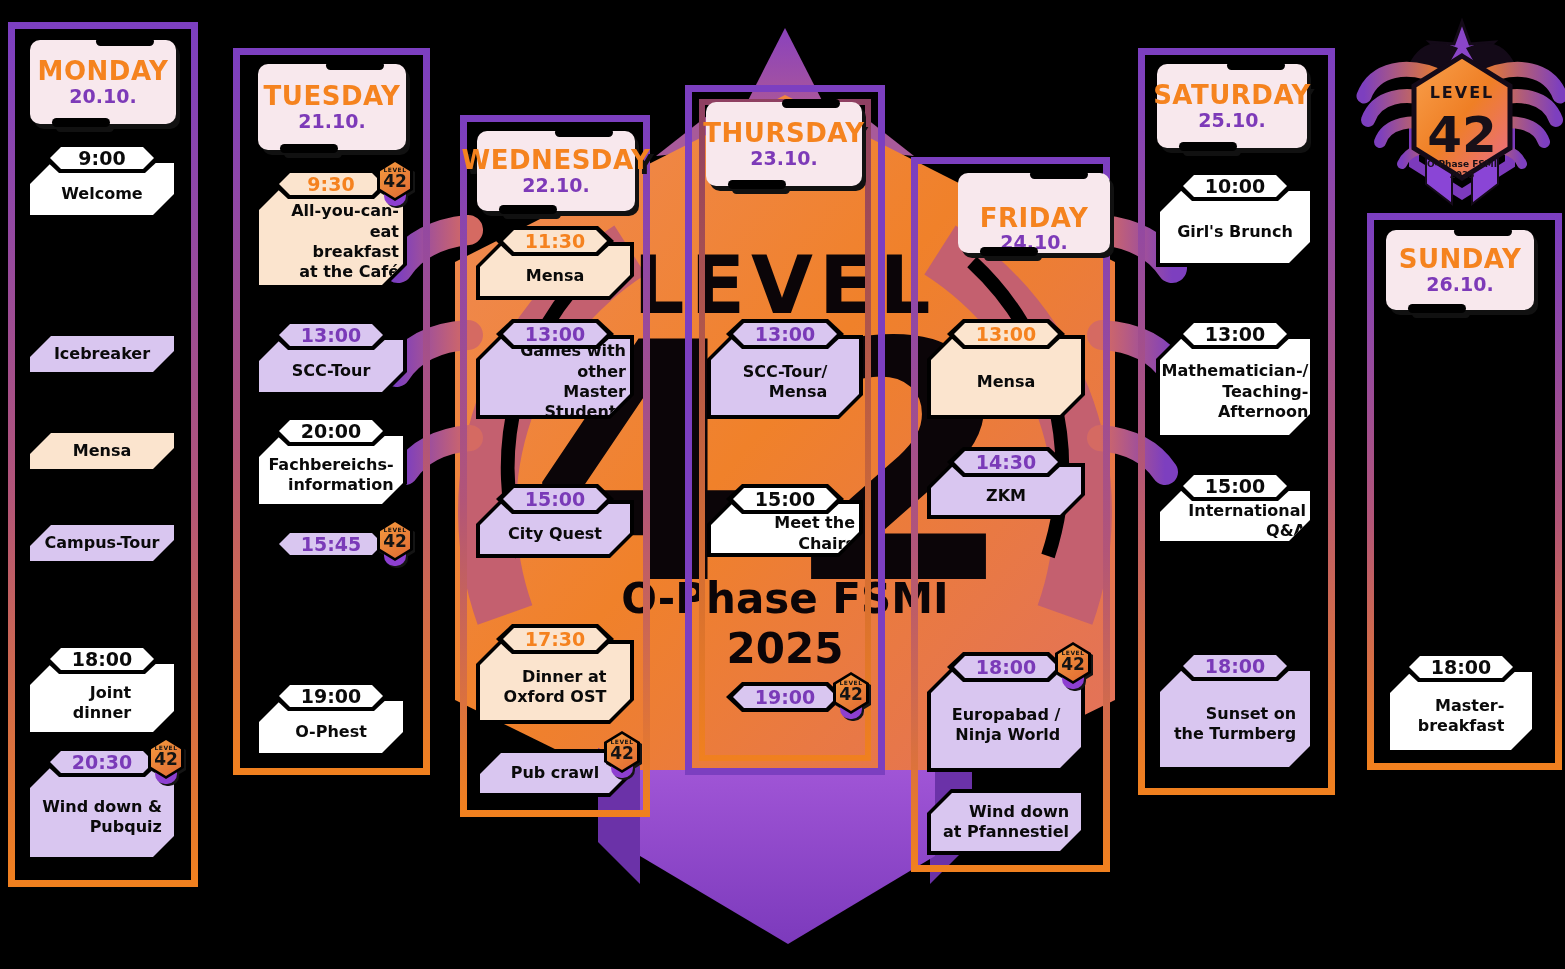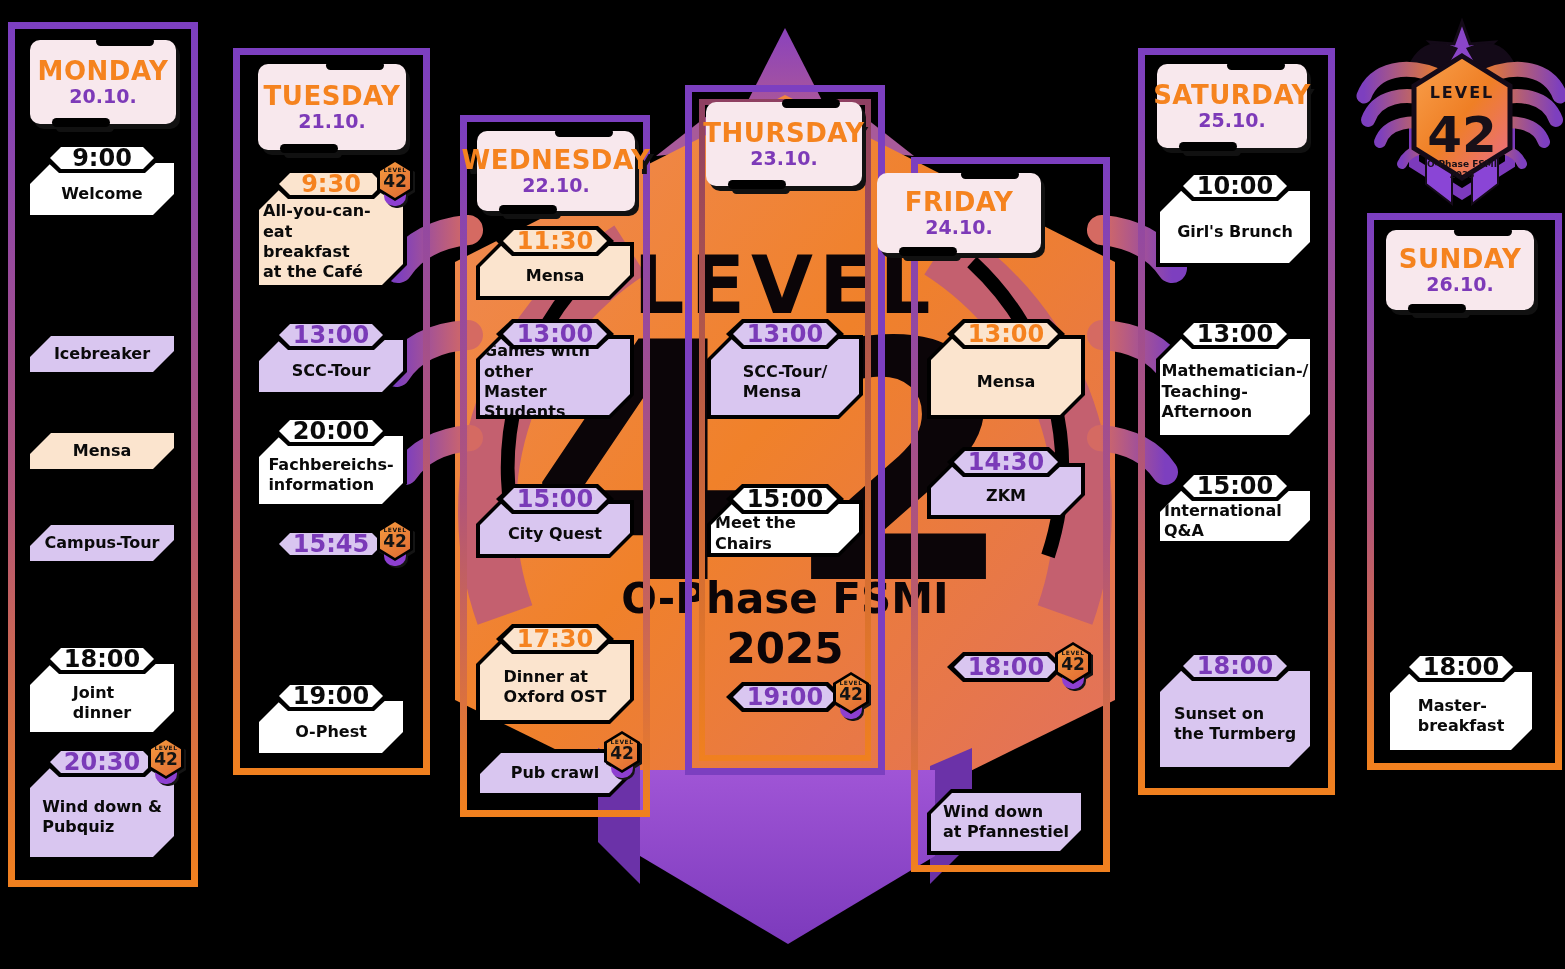--- a/index.html
+++ b/index.html
@@ -23,32 +23,32 @@
   .day{font-size:26px;color:#f5831f;line-height:1.1;letter-spacing:.5px;}
   .date{font-size:19px;color:#7d3ab8;font-weight:bold;line-height:1.1;}
 
   
   .event{position:absolute;z-index:2;}
   .tag{position:absolute;top:0;left:50%;transform:translateX(-50%);width:118px;height:30px;background:#000;z-index:3;
        clip-path:polygon(16px 0,calc(100% - 16px) 0,100% 50%,calc(100% - 16px) 100%,16px 100%,0 50%);
        filter:drop-shadow(3px 4px 0 #161616);}
   .tag b{position:absolute;inset:4px 7px;background:var(--tb);color:var(--tf);
        clip-path:polygon(11px 0,calc(100% - 11px) 0,100% 50%,calc(100% - 11px) 100%,11px 100%,0 50%);
-       display:flex;align-items:center;justify-content:center;font-size:24px;font-weight:bold;}
+       display:flex;align-items:center;justify-content:center;font-size:19px;font-weight:bold;}
   .t-white{--tb:#ffffff;--tf:#0a0a0a;}
   .t-pe{--tb:#fbe4ce;--tf:#f5821f;}
   .t-la{--tb:#d9c6f0;--tf:#7a3ab8;}
 
   .box{position:relative;background:#000;width:100%;
        clip-path:polygon(24px 0,100% 0,100% calc(100% - 24px),calc(100% - 24px) 100%,0 100%,0 24px);
        filter:drop-shadow(4px 5px 0 #191919);}
   .has-tag .box{margin-top:16px;}
   .bin{position:absolute;inset:4px;background:var(--bb);
        clip-path:polygon(21px 0,100% 0,100% calc(100% - 21px),calc(100% - 21px) 100%,0 100%,0 21px);
-       display:flex;align-items:center;justify-content:center;text-align:left;
+       display:flex;align-items:center;justify-content:center;text-align:right;
        white-space:pre-line;font-size:16px;font-weight:bold;line-height:1.28;color:#0a0a0a;padding:2px 4px;}
   .has-tag .bin{padding-top:12px;}
   .b-white{--bb:#ffffff;}
   .b-pe{--bb:#fbe4ce;}
   .b-la{--bb:#d9c6f0;}
 
   
   .badge42{position:absolute;right:-6px;top:-10px;width:36px;height:42px;z-index:4;filter:drop-shadow(2px 2px 0 #141414);}
   .badge42.on-box{top:-18px;}
   .badge42::before{content:"";position:absolute;left:7px;bottom:-5px;width:22px;height:14px;background:#8d3fd0;border-radius:0 0 10px 10px;}
@@ -131,21 +131,21 @@
     <span class="date">21.10.</span>
   </div>
   <div class="ticket" style="left:477px;top:131px;width:158px;height:80px;">
     <b class="day">WEDNESDAY</b>
     <span class="date">22.10.</span>
   </div>
   <div class="ticket" style="left:706px;top:102px;width:156px;height:84px;justify-content:center;">
     <b class="day">THURSDAY</b>
     <span class="date">23.10.</span>
   </div>
-  <div class="ticket" style="left:877px;top:173px;width:164px;height:80px;">
+  <div class="ticket" style="left:958px;top:173px;width:152px;height:80px;justify-content:flex-end;">
     <b class="day">FRIDAY</b>
     <span class="date">24.10.</span>
   </div>
   <div class="ticket" style="left:1157px;top:64px;width:150px;height:84px;">
     <b class="day">SATURDAY</b>
     <span class="date">25.10.</span>
   </div>
   <div class="ticket" style="left:1386px;top:230px;width:148px;height:80px;">
     <b class="day">SUNDAY</b>
     <span class="date">26.10.</span>
@@ -351,20 +351,24 @@
   <div class="event has-tag" style="left:927px;top:652px;width:158px;">
     <div class="tag t-la">
         <b>18:00</b>
       </div>
     <div class="badge42">
         <div class="bh">
           <i></i>
           <em>LEVEL</em>
           <strong>42</strong>
         </div>
+      </div>
+    <div class="box b-la" style="height:104px;">
+        <div class="bin">Europabad /
+Ninja World</div>
       </div>
   </div>
   <div class="event" style="left:927px;top:789px;width:158px;">
     <div class="box b-la" style="height:66px;">
         <div class="bin">Wind down
 at Pfannestiel</div>
       </div>
   </div>
 
   <div class="event has-tag" style="left:1156px;top:171px;width:158px;">

